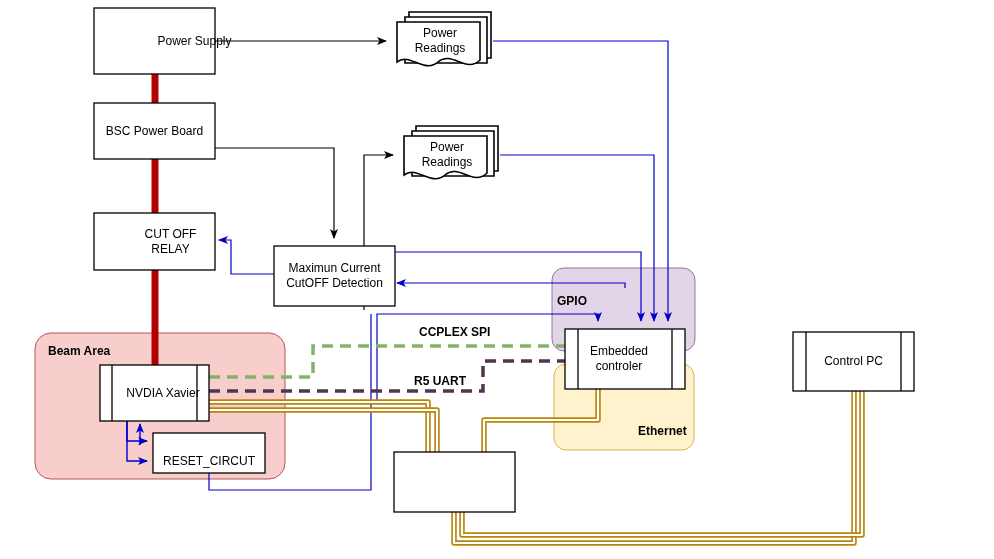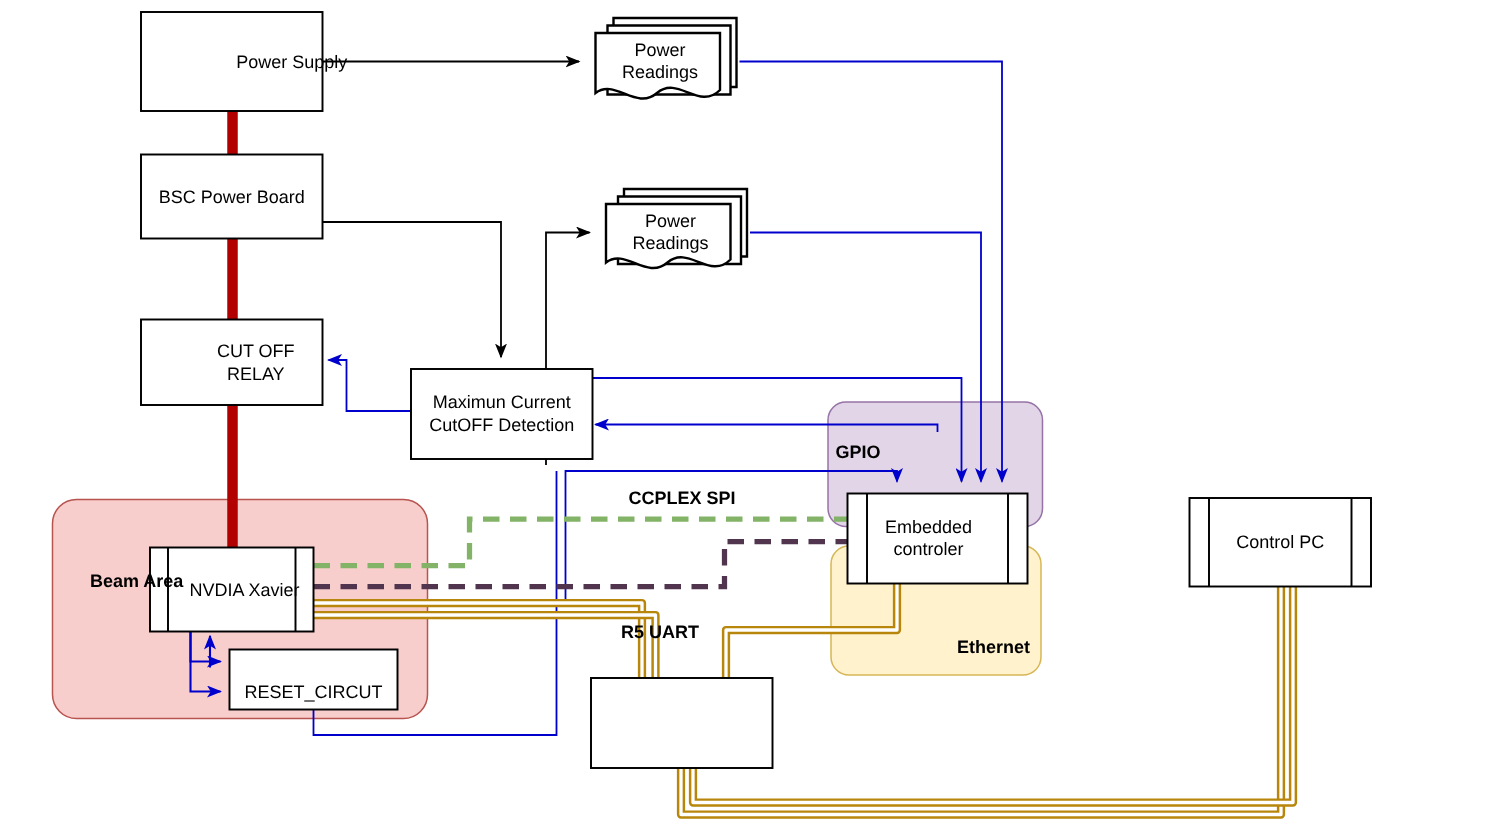--- a/index.html
+++ b/index.html
@@ -191,23 +191,23 @@
   <div class="label node-text" style="left:112px; top:365px; width:102px; height:56px;border-radius:21px;">NVDIA Xavier</div>
 
   <div class="label node-text" style="left:153px; top:433px; width:112px; height:56px;">RESET_CIRCUT</div>
 
   <div class="label node-text" style="left:578px; top:329px; width:82px; height:60px;">Embedded
 controler</div>
 
 
   <div class="label node-text" style="left:806px; top:332px; width:95px; height:59px;">Control PC</div>
 
-  <div class="label bold" style="left:60px; top:344px; text-align:right;margin-top:36px;">Beam Area</div>
+  <div class="label bold" style="left:48px; top:344px; text-align:right;">Beam Area</div>
 
   <div class="label bold" style="left:557px; top:294px; text-align:left;">GPIO</div>
 
   <div class="label bold" style="left:638px; top:424px; text-align:left;">Ethernet</div>
 
   <div class="label bold" style="left:419px; top:325px; text-align:left;">CCPLEX SPI</div>
 
-  <div class="label bold" style="left:414px; top:374px; text-align:center;margin-top:40px;">R5 UART</div>
+  <div class="label bold" style="left:414px; top:374px; text-align:center;">R5 UART</div>
 
 </div>
 
 </body></html>

